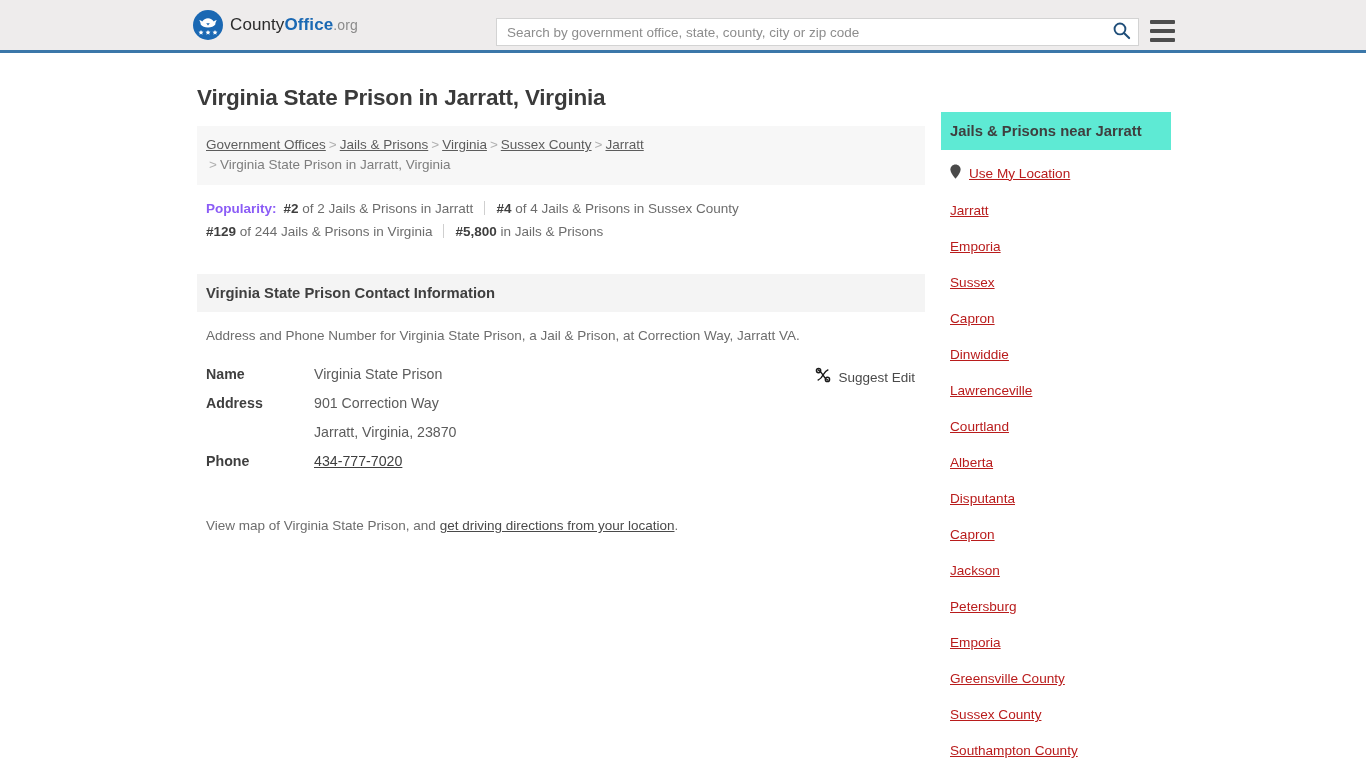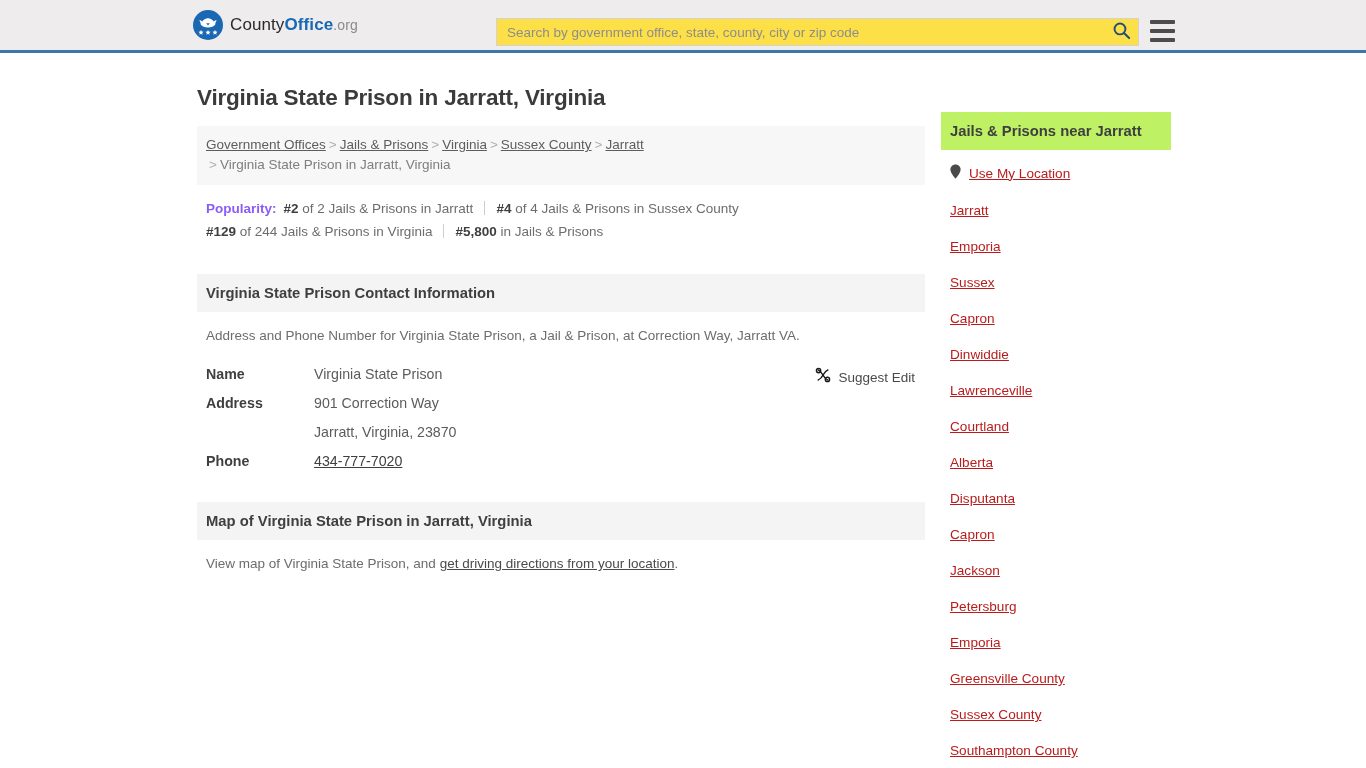--- a/index.html
+++ b/index.html
@@ -47,21 +47,21 @@
   .brand-text .t1 { color: #2b2b2b; }
   .brand-text .t2 { color: #1a68b3; font-weight: bold; }
   .brand-text .t3 { color: #8b8b8b; font-size: 14px; }
 
   .search-wrap {
     position: absolute;
     left: 496px;
     top: 18px;
     width: 643px;
     height: 28px;
-    background: #fde047;
+    background: #ffffff;
     border: 1px solid #d3d3d3;
     display: flex;
     align-items: center;
   }
   .search-input {
     border: none;
     outline: none;
     background: transparent;
     flex: 1;
     height: 100%;
@@ -200,21 +200,21 @@
     gap: 7px;
     cursor: pointer;
   }
   .suggest-edit .lab {
     font-size: 13.5px;
     color: #4a4a4a;
   }
 
   
   .rail-head {
-    background: #bef264;
+    background: #5eead4;
     padding: 11px 9px;
     font-size: 14.8px;
     font-weight: bold;
     color: #3f3f3f;
   }
   .rail-list { padding: 14px 9px 0 9px; }
   .rail-item {
     display: flex;
     align-items: center;
     gap: 8px;
@@ -317,21 +317,20 @@
           <div class="crow">
             <div class="ckey">Phone</div>
             <div class="cval"><a>434-777-7020</a></div>
           </div>
 
         </div>
       </div>
     </div>
 
     <div class="section" style="margin-top:33px;">
-      <div class="section-head">Map of Virginia State Prison in Jarratt, Virginia</div>
       <div class="section-body">
         <p class="blurb"><span>View map of Virginia State Prison, and </span><a>get driving directions from your location</a><span>.</span></p>
       </div>
     </div>
 
   </div>
 
   <div class="rail">
     <div class="rail-head">Jails &amp; Prisons near Jarratt</div>
     <div class="rail-list">

